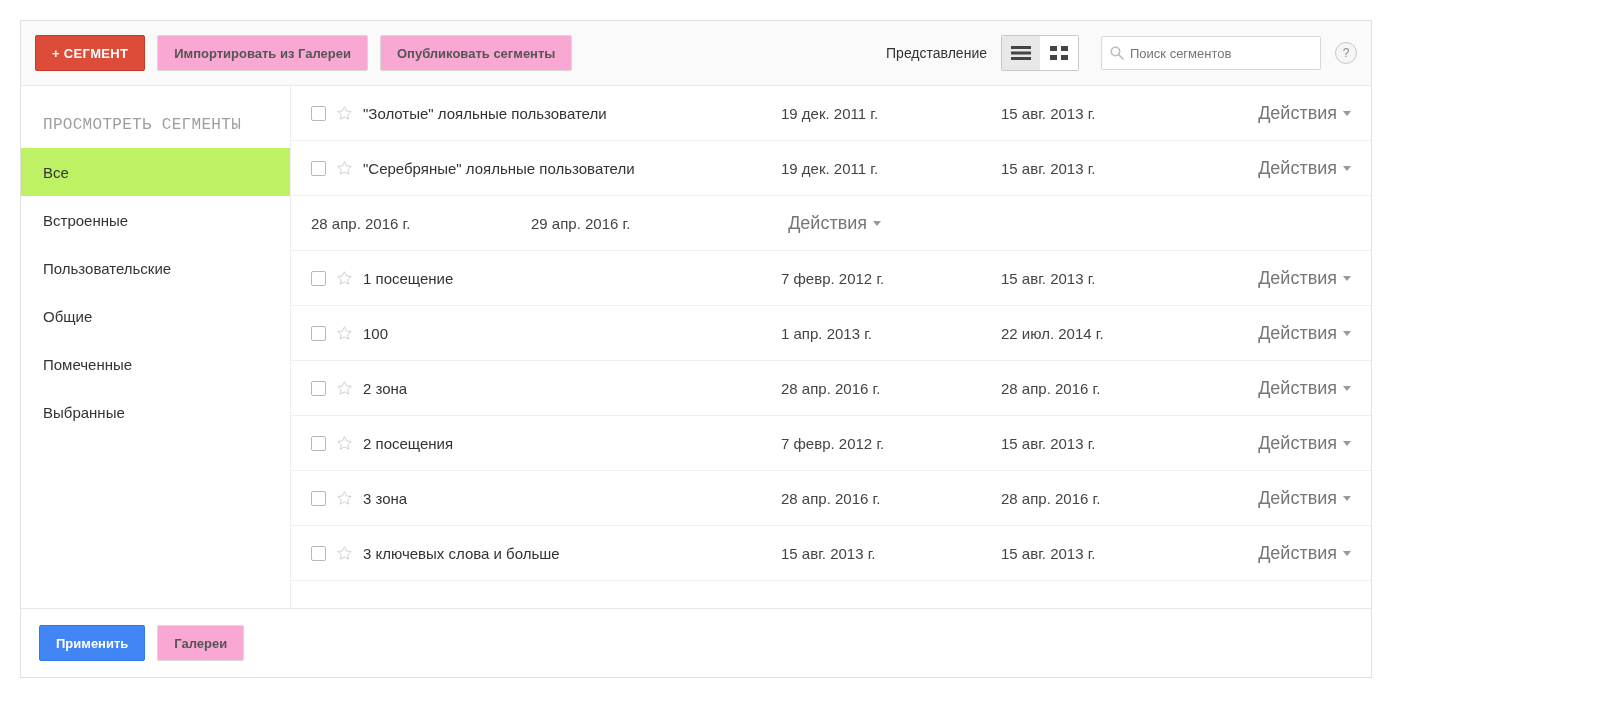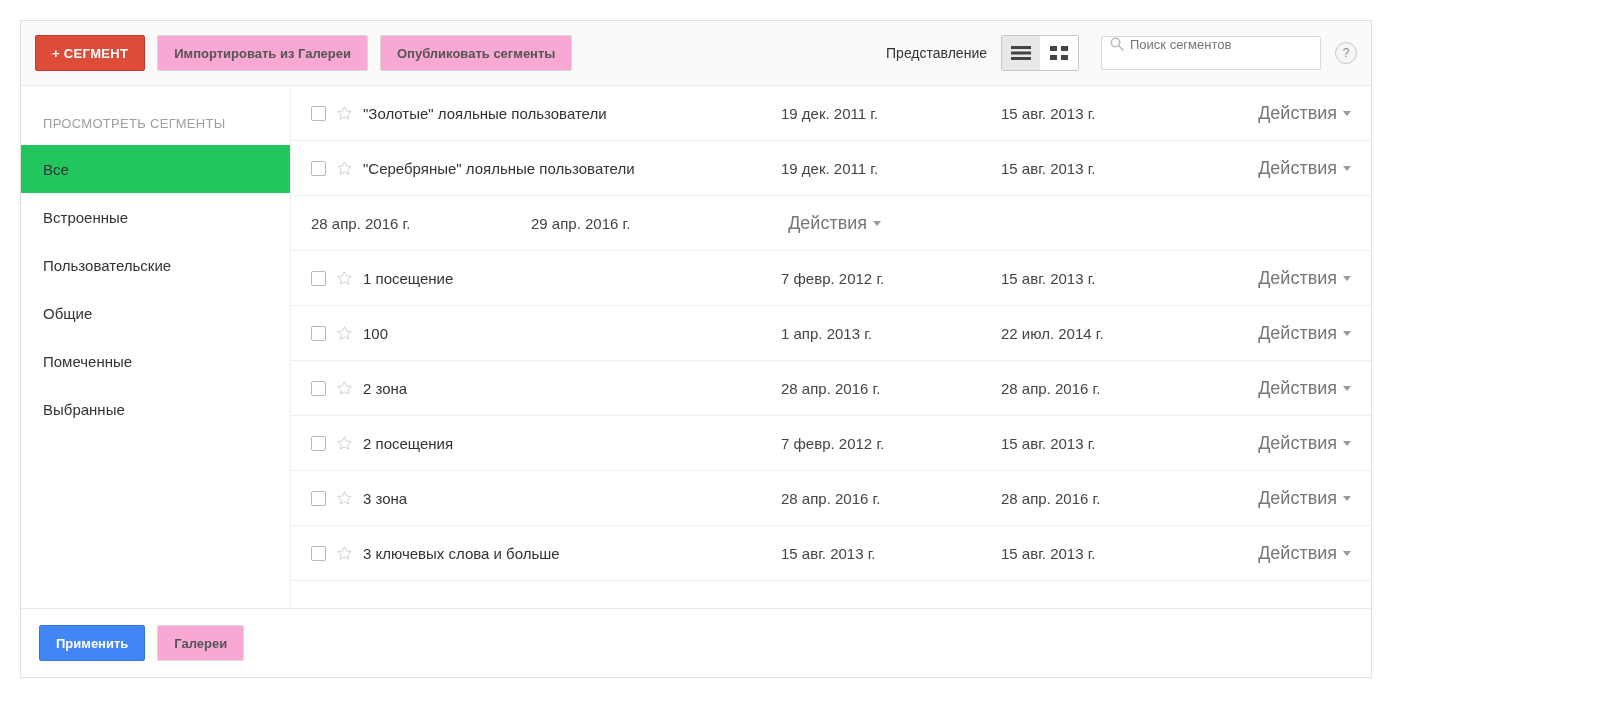--- a/index.html
+++ b/index.html
@@ -59,21 +59,21 @@
       margin-left: 14px;
     }
     .view-btn {
       width: 38px; height: 34px;
       display:flex; align-items:center; justify-content:center;
       background:#fff; cursor:pointer;
     }
     .view-btn.active { background:#e8e8e8; }
     .search-box {
       margin-left: 22px;
-      display: flex; align-items:flex-start;
+      display: flex; align-items:center;
       border: 1px solid #d8d8d8;
       border-radius: 2px;
       height: 34px; width: 220px;
       padding: 0 8px;
       background:#fff;
     }
     .search-box input {
       border:none; outline:none; font-size:13px; color:#555;
       width:100%; background:transparent;
     }
@@ -88,31 +88,32 @@
 
     
     .body-row { display:flex; height: 522px; }
     .sidebar {
       width: 270px; flex:none;
       border-right: 1px solid #eee;
       padding-top: 30px;
     }
     .sidebar-heading {
       color:#9e9e9e;
-      font-size:13px;
+      font-size:16px;
       padding: 0 22px 14px 22px;
       letter-spacing:.3px;
+      font-family:Liberation Mono, monospace;
     }
     .side-item {
       height:48px; display:flex; align-items:center;
       padding: 0 22px;
       font-size:15px; color:#333;
       cursor:pointer;
     }
-    .side-item.active { background:#22c55e; }
+    .side-item.active { background:#bef264; }
 
     .main { flex:1; display:flex; flex-direction:column; min-width:0; }
     .thead {
       display:flex; align-items:center;
       height:44px; padding: 0 20px;
       background:#f9f9f9;
       border-bottom:1px solid #ececec;
       color:#666; font-weight:700; font-size:13px;
     }
     .col-name { flex: 1; }

